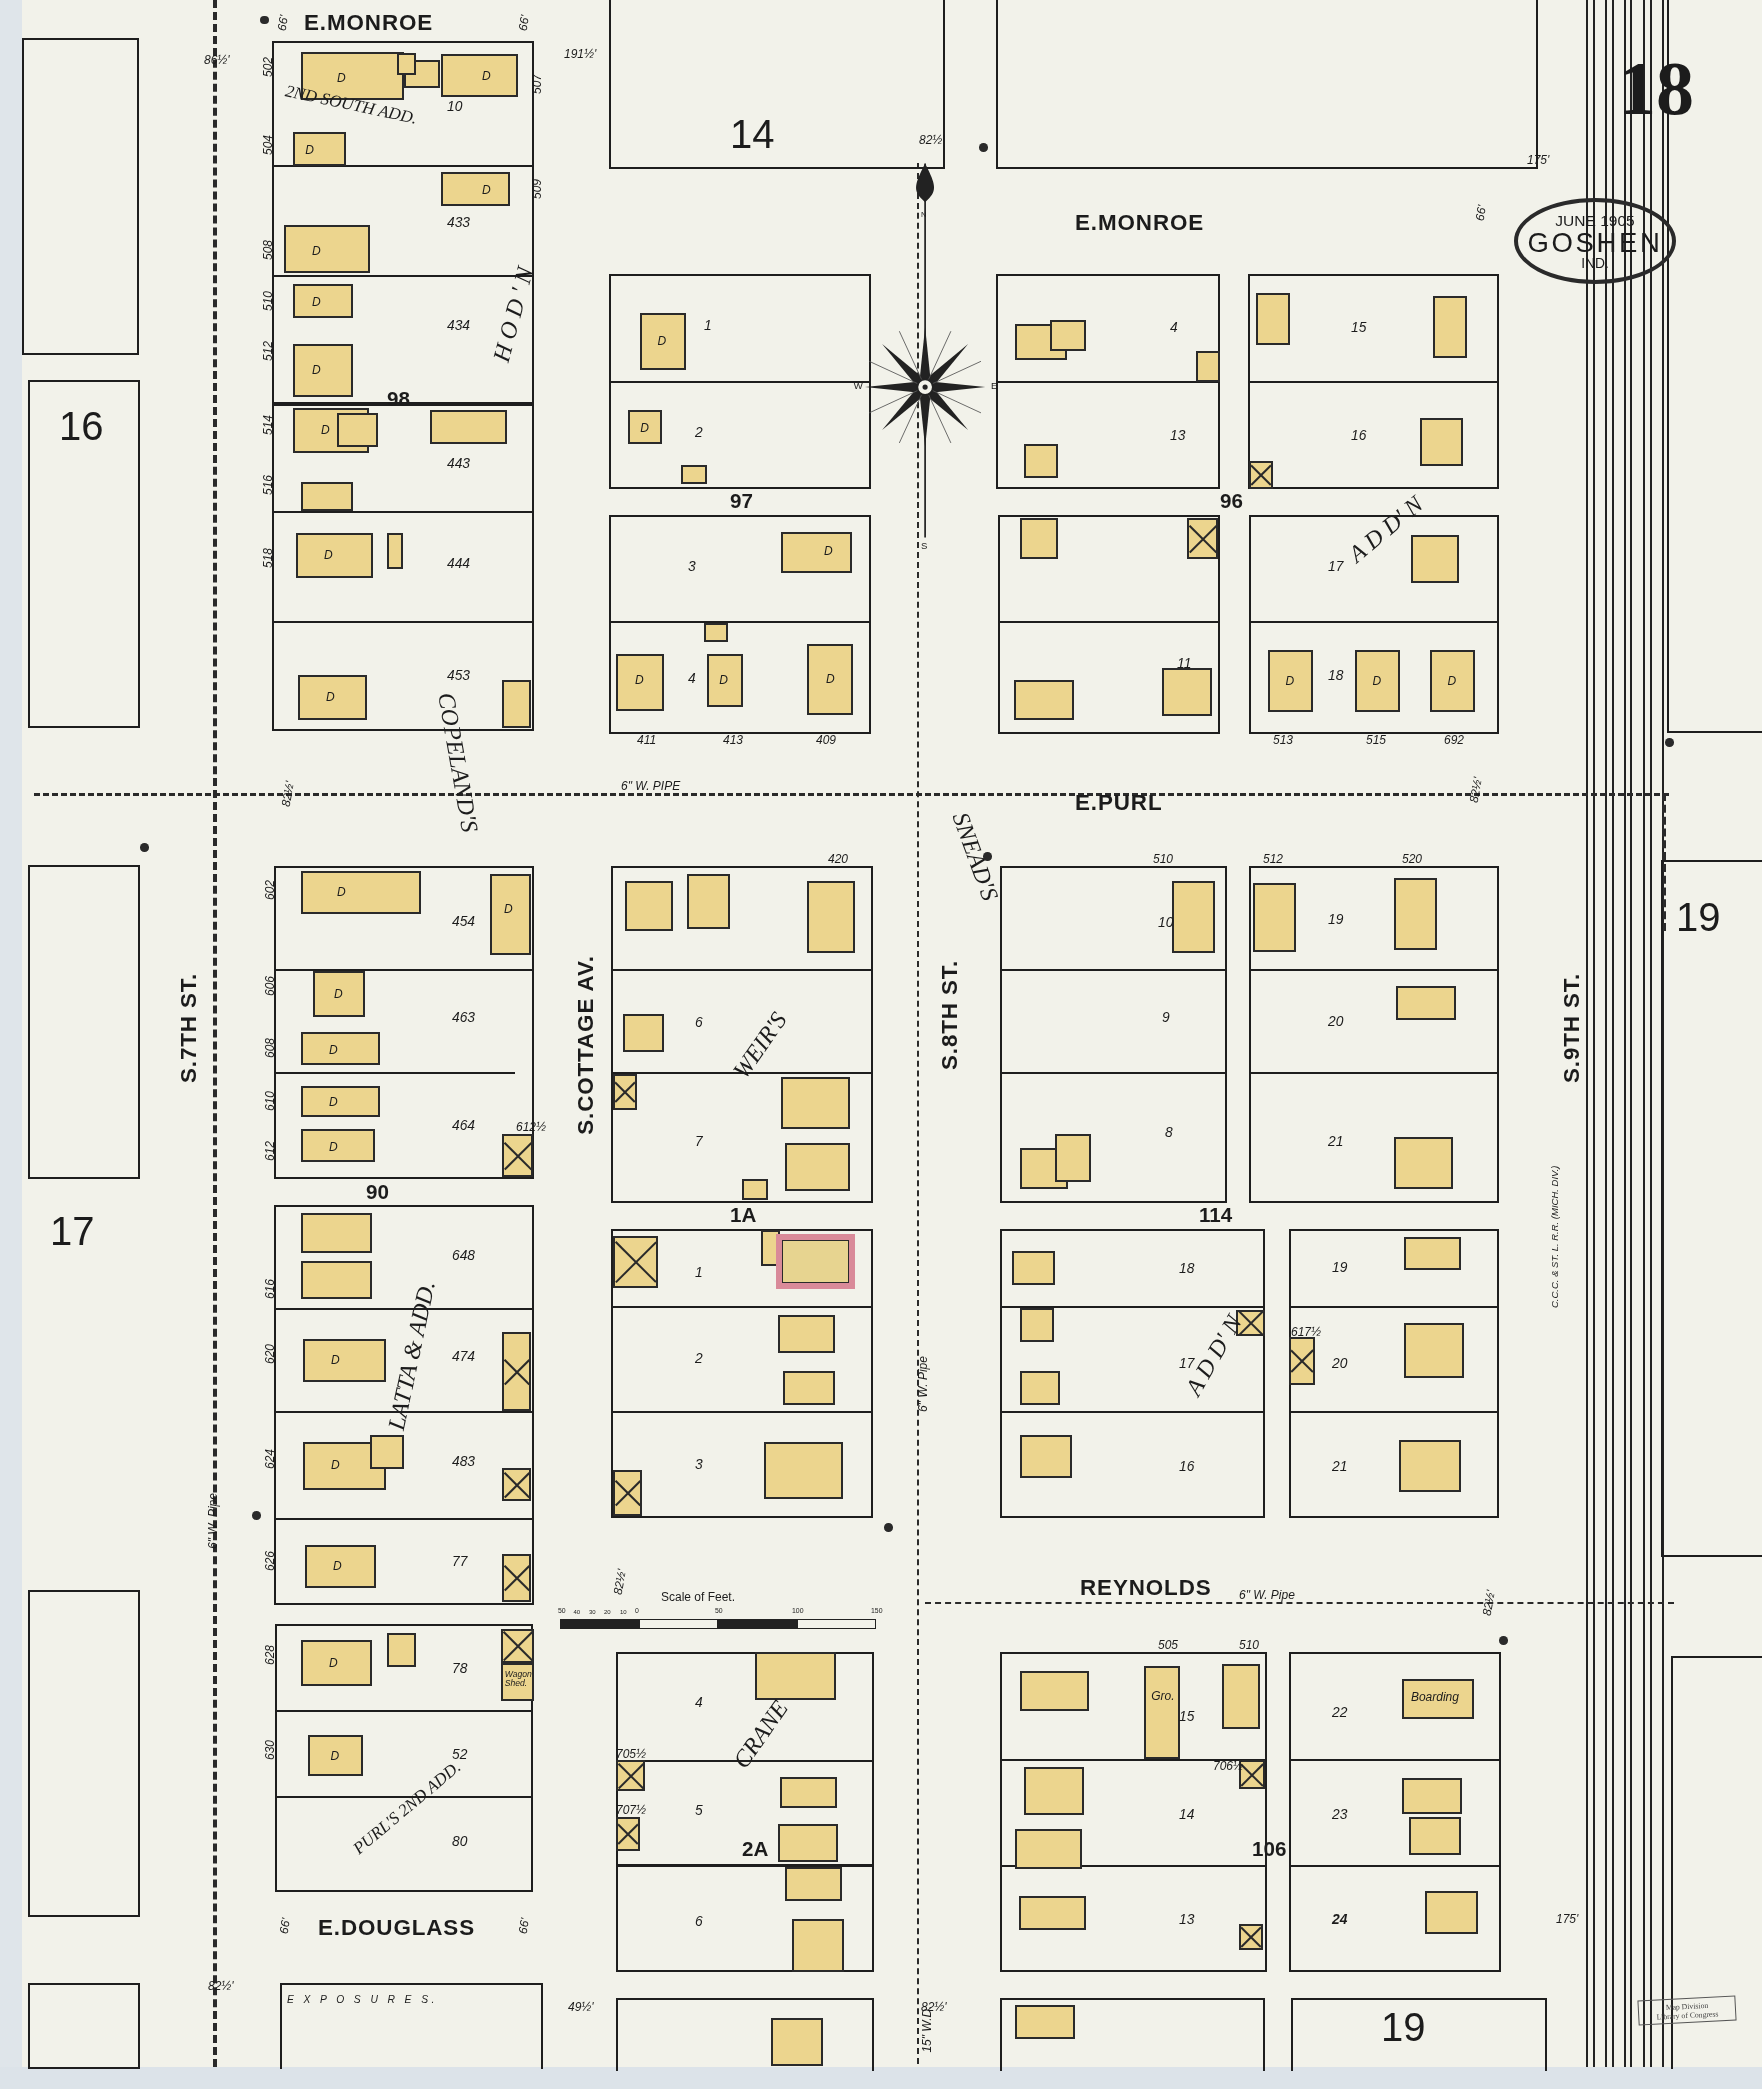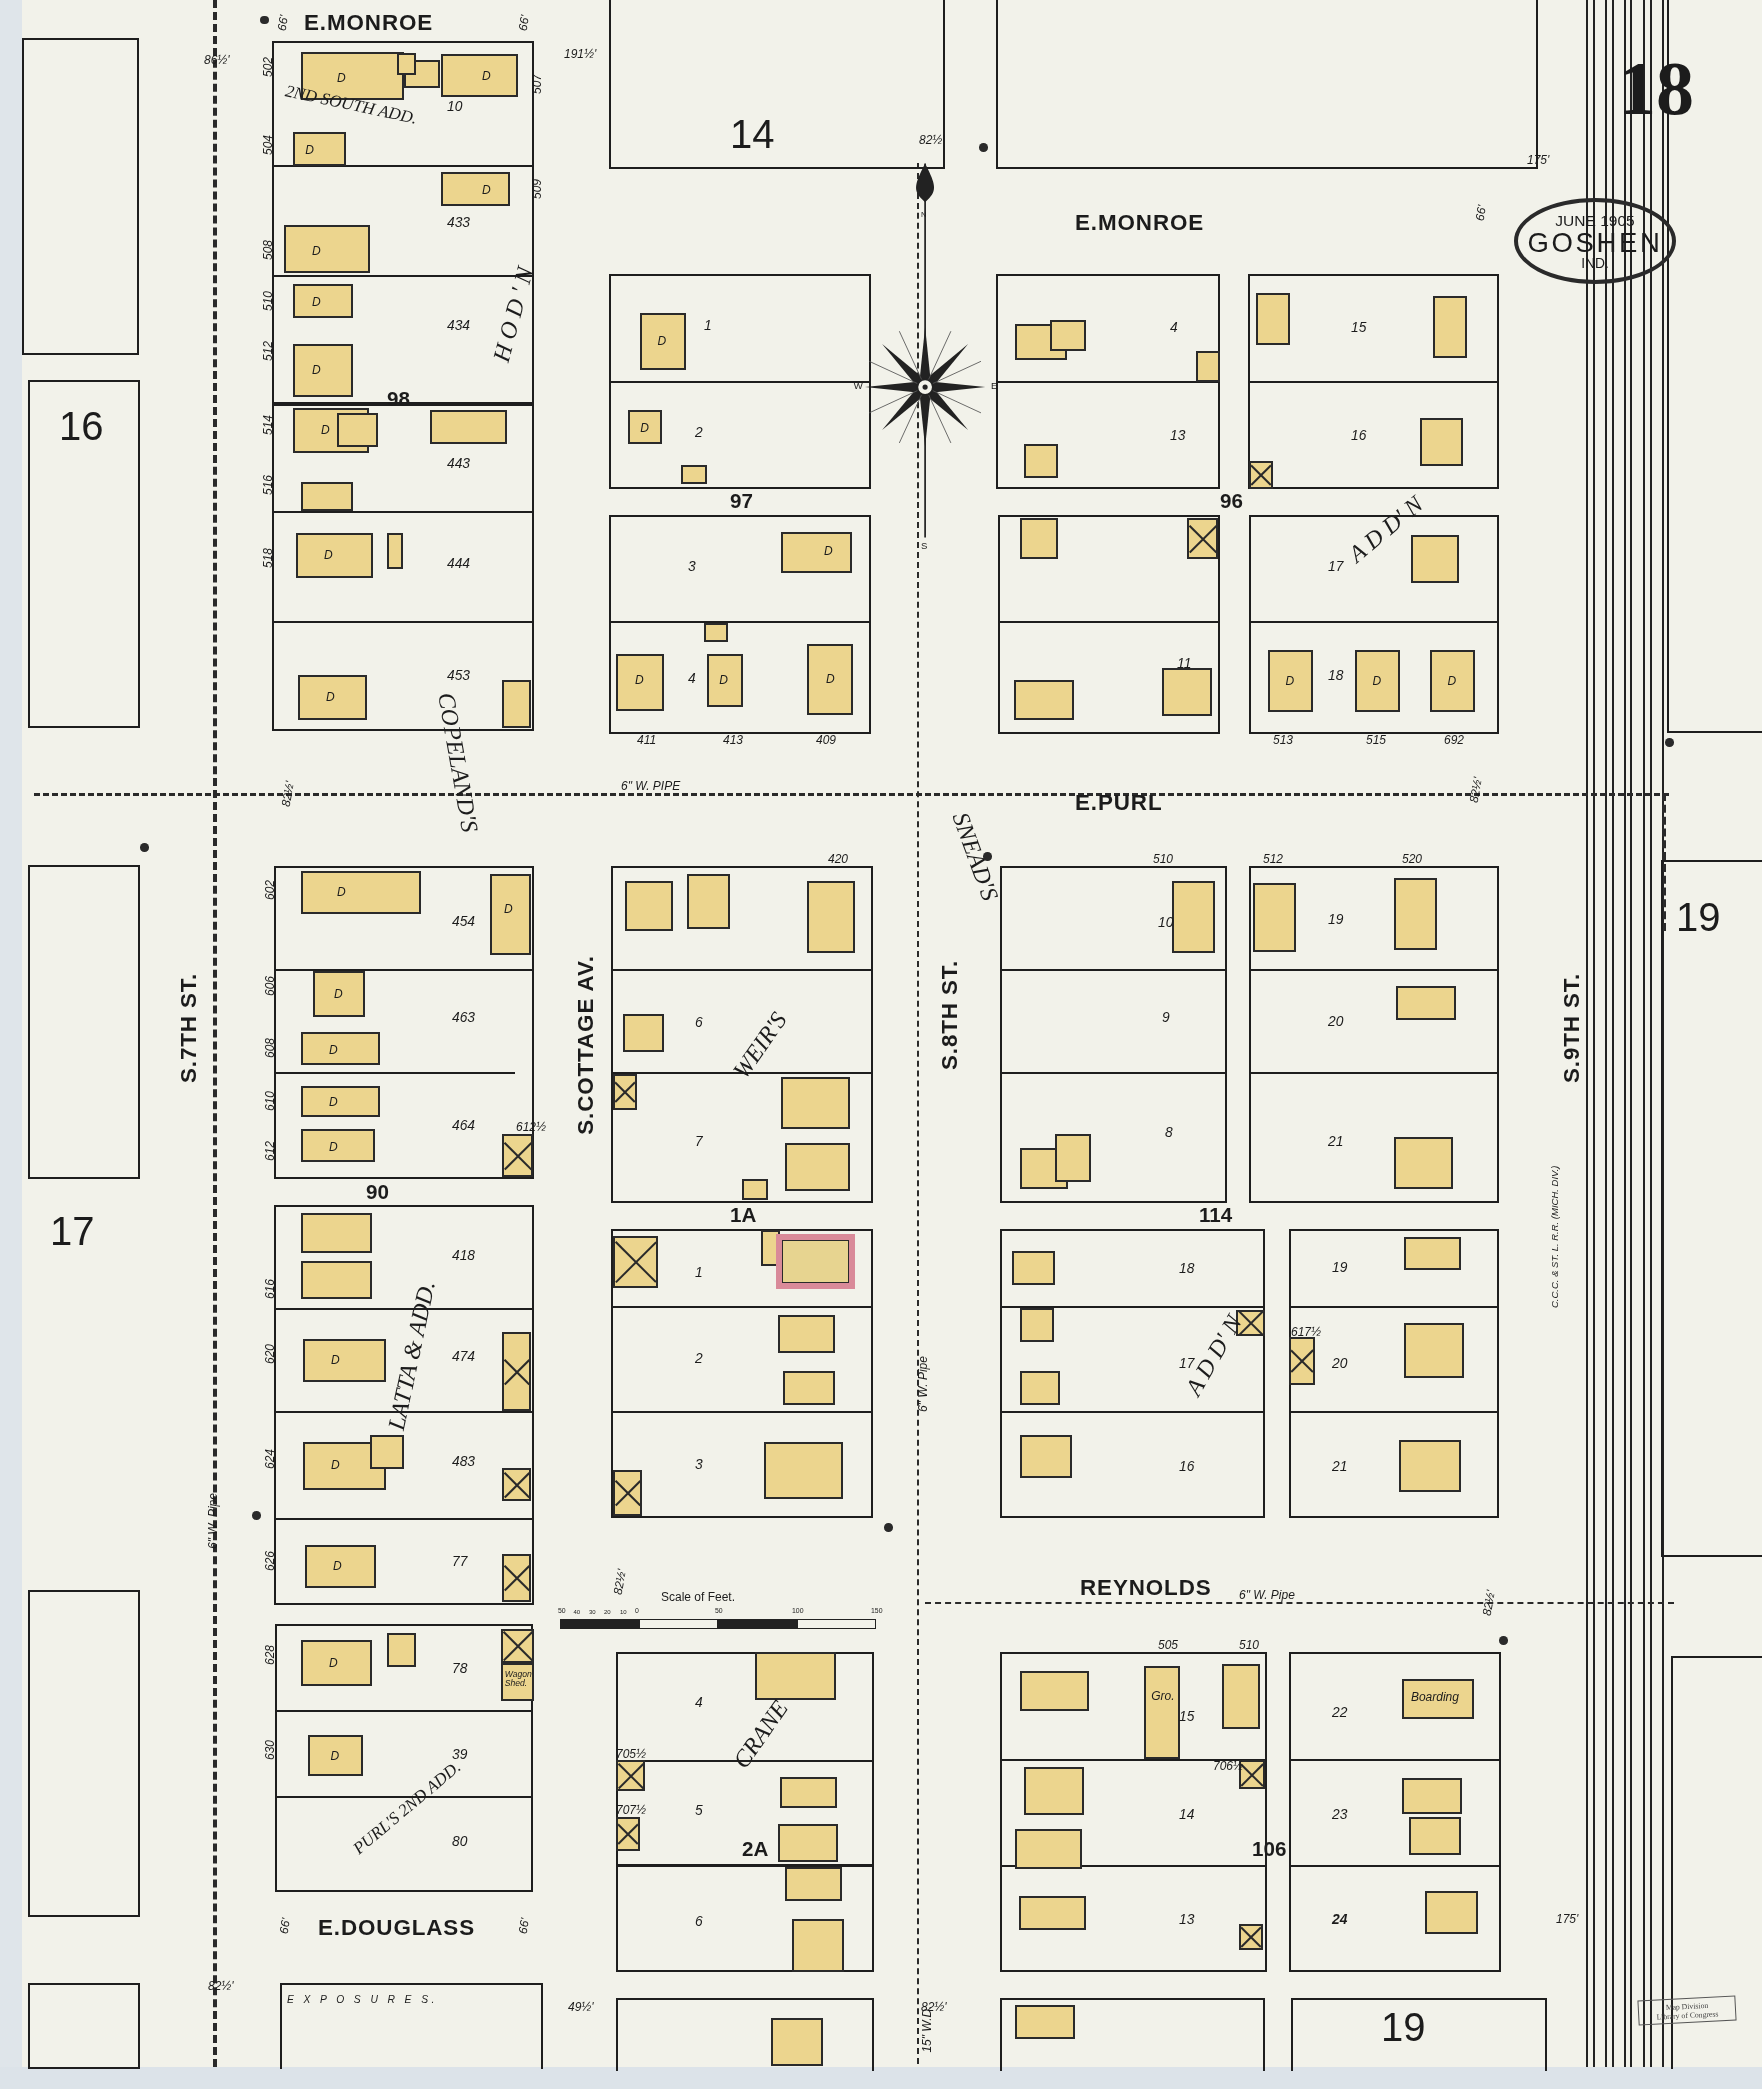--- a/index.html
+++ b/index.html
@@ -403,26 +403,26 @@
 
 <div class="lotno" style="left:447px;top:99px;">10</div>
 <div class="lotno" style="left:447px;top:215px;">433</div>
 <div class="lotno" style="left:447px;top:318px;">434</div>
 <div class="lotno" style="left:447px;top:456px;">443</div>
 <div class="lotno" style="left:447px;top:556px;">444</div>
 <div class="lotno" style="left:447px;top:668px;">453</div>
 <div class="lotno" style="left:452px;top:914px;">454</div>
 <div class="lotno" style="left:452px;top:1010px;">463</div>
 <div class="lotno" style="left:452px;top:1118px;">464</div>
-<div class="lotno" style="left:452px;top:1248px;">418</div>
+<div class="lotno" style="left:452px;top:1248px;">648</div>
 <div class="lotno" style="left:452px;top:1349px;">474</div>
 <div class="lotno" style="left:452px;top:1454px;">483</div>
 <div class="lotno" style="left:452px;top:1554px;">77</div>
 <div class="lotno" style="left:452px;top:1661px;">78</div>
-<div class="lotno" style="left:452px;top:1747px;">39</div>
+<div class="lotno" style="left:452px;top:1747px;">52</div>
 <div class="lotno" style="left:452px;top:1834px;">80</div>
 <div class="lotno" style="left:704px;top:318px;">1</div>
 <div class="lotno" style="left:695px;top:425px;">2</div>
 <div class="lotno" style="left:688px;top:559px;">3</div>
 <div class="lotno" style="left:688px;top:671px;">4</div>
 <div class="lotno" style="left:695px;top:1015px;">6</div>
 <div class="lotno" style="left:695px;top:1134px;">7</div>
 <div class="lotno" style="left:695px;top:1265px;">1</div>
 <div class="lotno" style="left:695px;top:1351px;">2</div>
 <div class="lotno" style="left:695px;top:1457px;">3</div>

